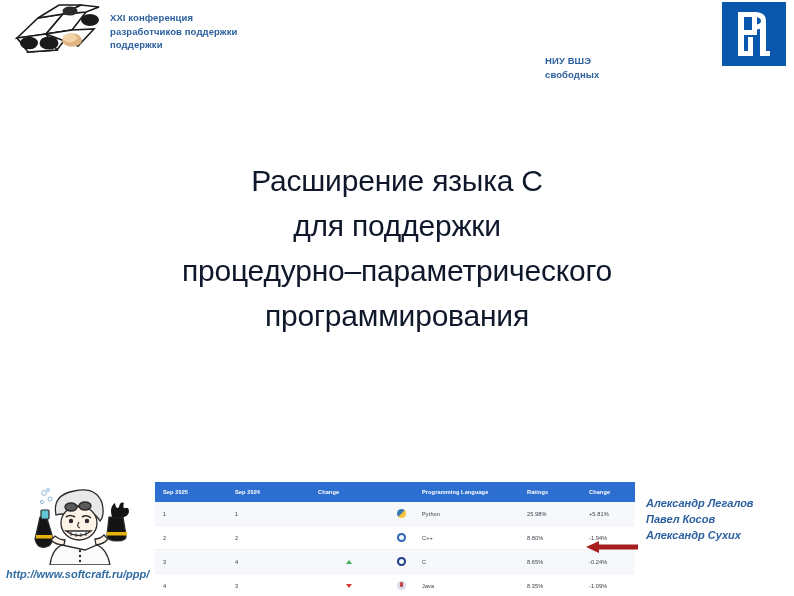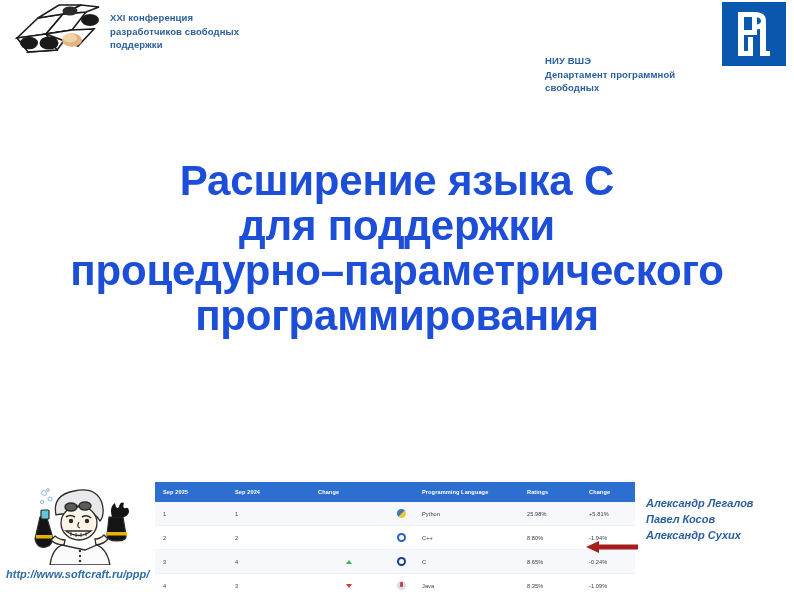--- a/index.html
+++ b/index.html
@@ -58,24 +58,24 @@
     width: 64px; height: 64px;
     background: #0a58ad;
   }
 
   
   .title {
     position: absolute;
     left: 20px; top: 158px;
     width: 754px;
     text-align: center;
-    font-size: 42px;
-    font-weight: bold;
+    font-size: 30px;
+    font-weight: normal;
     line-height: 45px;
-    color: #1d4ed8;
+    color: #0f172a;
     letter-spacing: -0.2px;
   }
   .title .line { display: block; white-space: nowrap; }
 
   
   .mascot {
     position: absolute;
     left: 14px; top: 487px;
     width: 130px; height: 78px;
   }
@@ -212,27 +212,26 @@
       <ellipse cx="66" cy="9" rx="7.5" ry="4.6" fill="#2b2b2b"></ellipse>
       <ellipse cx="86" cy="18" rx="9" ry="6" fill="#1a1a1a"></ellipse>
       <ellipse cx="25" cy="41" rx="9" ry="6.3" fill="#1a1a1a"></ellipse>
       <ellipse cx="45" cy="41" rx="9.5" ry="6.6" fill="#1a1a1a"></ellipse>
       <ellipse cx="68" cy="38" rx="10" ry="6.8" fill="#e0b581"></ellipse>
       <ellipse cx="66" cy="36" rx="7" ry="4.4" fill="#f2d3a8"></ellipse>
     </svg>
 
     <div class="conf-text">
       <div>XXI конференция</div>
-      <div>разработчиков свободных</div>
+      <div>разработчиков поддержки</div>
       <div>поддержки</div>
     </div>
 
     <div class="hse-text">
       <div>НИУ ВШЭ</div>
-      <div>Департамент программной</div>
       <div>свободных</div>
     </div>
 
     <div class="hse-logo">
       <svg viewBox="0 0 64 64" width="64" height="64">
         <g fill="#ffffff">
           <rect x="16" y="10" width="6" height="44"></rect>
           <rect x="16" y="10" width="18" height="5"></rect>
           <rect x="16" y="28" width="18" height="5"></rect>
           <rect x="16" y="49" width="10" height="5"></rect>

